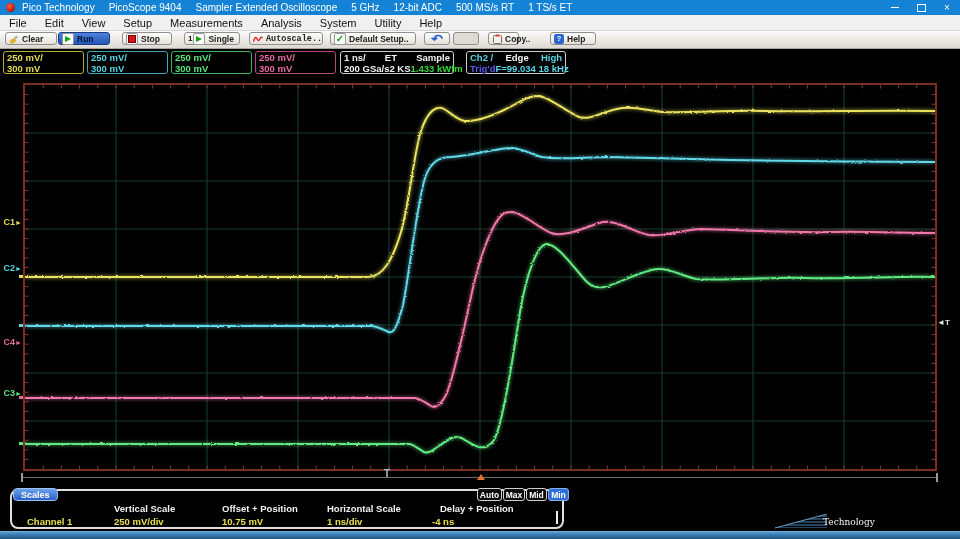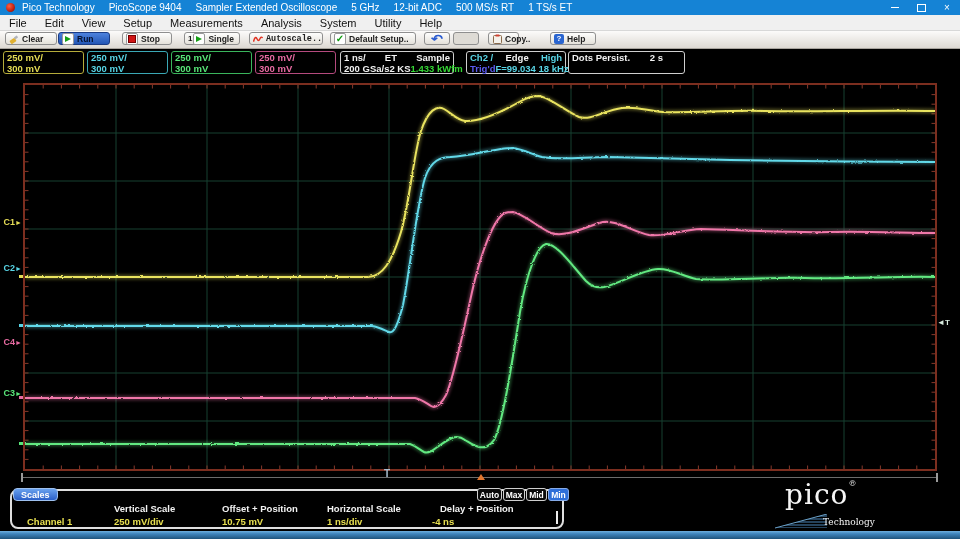--- a/index.html
+++ b/index.html
@@ -224,26 +224,20 @@
   </div>
   <div class="set-box" style="left:458px;width:100px;border-color:#cfcfcf;color:#f2f2f2;margin-left:8px;">
     <div class="row">
       <span style="color:#58d4e5;">Ch2 /</span>
       <span>Edge</span>
       <span style="color:#58d4e5;">High</span>
     </div>
     <div class="row">
       <span style="color:#5b5bf0;">Trig'd</span>
       <span style="color:#58d4e5;">F=99.034 18 kHz</span>
-    </div>
-  </div>
-  <div class="set-box" style="left:568px;width:117px;border-color:#cfcfcf;color:#f2f2f2;">
-    <div class="row">
-      <span>Dots Persist.</span>
-      <span style="margin-right:18px;">2 s</span>
     </div>
   </div>
 
   <div class="c-marker" style="top:217px;left:0;color:#e5dc55;"><span>C1</span><span class="arr">►</span></div>
   <div class="c-marker" style="top:263px;left:0;color:#58d4e5;"><span>C2</span><span class="arr">►</span></div>
   <div class="c-marker" style="top:337px;left:0;color:#e86ba2;"><span>C4</span><span class="arr">►</span></div>
   <div class="c-marker" style="top:388px;left:0;color:#58e578;"><span>C3</span><span class="arr">►</span></div>
 
   <div class="base-tick" style="top:275px;background:#e5dc55;"></div>
   <div class="base-tick" style="top:324px;background:#58d4e5;"></div>
@@ -490,21 +484,20 @@
   <div class="col-val" style="left:114px;">250 mV/div</div>
   <div class="col-head" style="left:222px;">Offset + Position</div>
   <div class="col-val" style="left:222px;">10.75 mV</div>
   <div class="col-head" style="left:327px;">Horizontal Scale</div>
   <div class="col-val" style="left:327px;">1 ns/div</div>
   <div class="col-head" style="left:432px;margin-left:8px;">Delay + Position</div>
   <div class="col-val" style="left:432px;">-4 ns</div>
   <div class="panel-scroll"></div>
 
   <div class="logo">
-    <div class="word"><span>pico</span><span class="reg">®</span></div>
     <svg class="tri" width="52" height="15" viewBox="0 0 52 15">
       <defs>
           <clipPath id="triclip">
             <polygon points="0,14 52,0 52,14"></polygon>
           </clipPath>
         </defs>
       <g clip-path="url(#triclip)" stroke="#4a85b8" stroke-width="1">
         <line x1="0" y1="2" x2="52" y2="2"></line>
           <line x1="0" y1="5" x2="52" y2="5"></line>
         <line x1="0" y1="8" x2="52" y2="8"></line>

